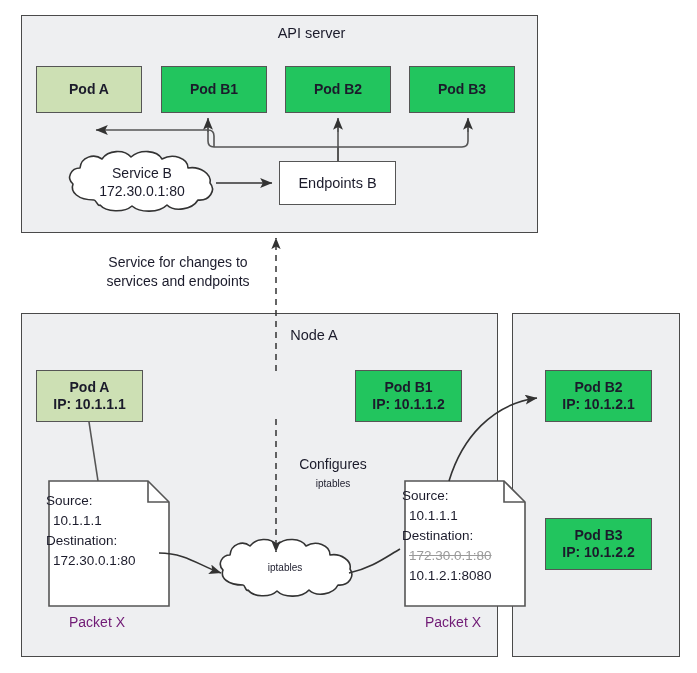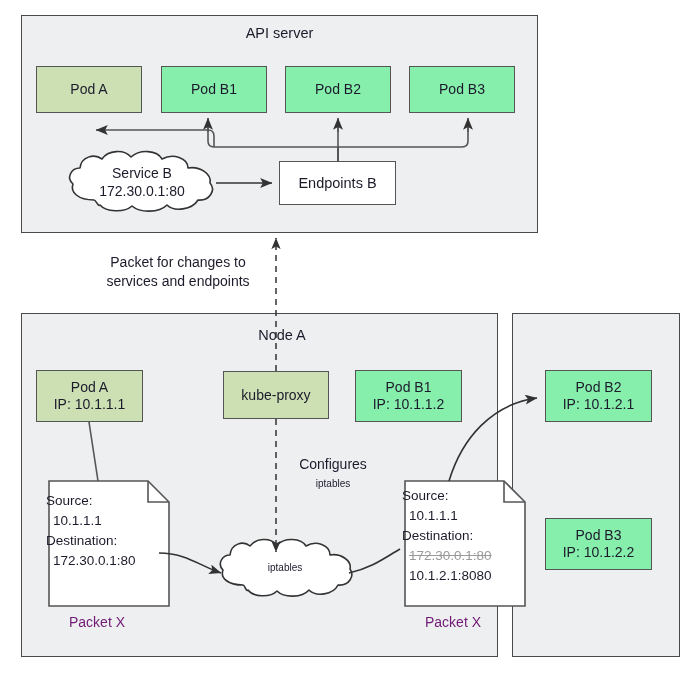--- a/index.html
+++ b/index.html
@@ -31,37 +31,39 @@
     box-sizing: border-box;
     z-index: 1;
   }
   .panel-title {
     position: absolute;
     width: 100%;
     text-align: center;
     font-size: 14.5px;
     color: #1b1b2b;
     z-index: 3;
+    padding-left: 32px;
   }
   .pod {
     position: absolute;
     box-sizing: border-box;
     border: 1.6px solid #555555;
     border-radius: 0;
     display: flex;
     flex-direction: column;
     align-items: center;
     justify-content: center;
     font-size: 14px;
     line-height: 17px;
     color: #1b1b2b;
     z-index: 4;
+    font-weight: bold;
   }
   .pod.green { background: #cde0b4; }
-  .pod.blue  { background: #86efac; }
+  .pod.blue  { background: #22c55e; }
   .proc-box {
     position: absolute;
     box-sizing: border-box;
     background: #cde0b4;
     border: 1.6px solid #555555;
     display: flex;
     align-items: center;
     justify-content: center;
     font-size: 14px;
     color: #1b1b2b;
@@ -173,36 +175,33 @@
       <span>Service B</span>
       <span>172.30.0.1:80</span>
     </div>
   </div>
 
   <div class="plain-box" style="left:279px; top:161px; width:117px; height:44px;">
     <span>Endpoints B</span>
   </div>
 
   <div class="free-label" style="left:78px; top:253px; width:200px;">
-    <div>Packet for changes to</div>
+    <div>Service for changes to</div>
     <div>services and endpoints</div>
   </div>
 
   <div class="panel" style="left:21px; top:313px; width:477px; height:344px;"></div>
 
   <div class="panel-title" style="left:21px; top:327px; width:522px;">Node A</div>
 
   <div class="pod green" style="left:36px; top:370px; width:107px; height:52px;">
     <span>Pod A</span>
     <span>IP: 10.1.1.1</span>
   </div>
 
-  <div class="proc-box" style="left:223px; top:371px; width:106px; height:48px;">
-    <span>kube-proxy</span>
-  </div>
 
   <div class="pod blue" style="left:355px; top:370px; width:107px; height:52px;">
     <span>Pod B1</span>
     <span>IP: 10.1.1.2</span>
   </div>
 
   <div class="free-label" style="left:283px; top:455px; width:100px;">
     <div>Configures</div>
     <div class="mono">iptables</div>
   </div>

